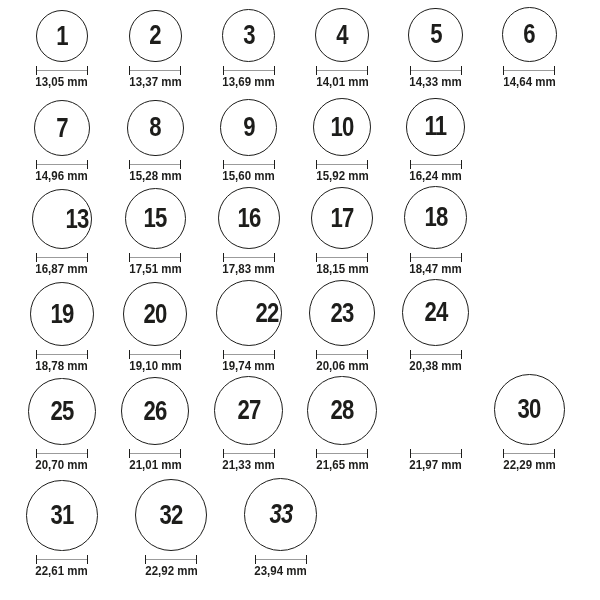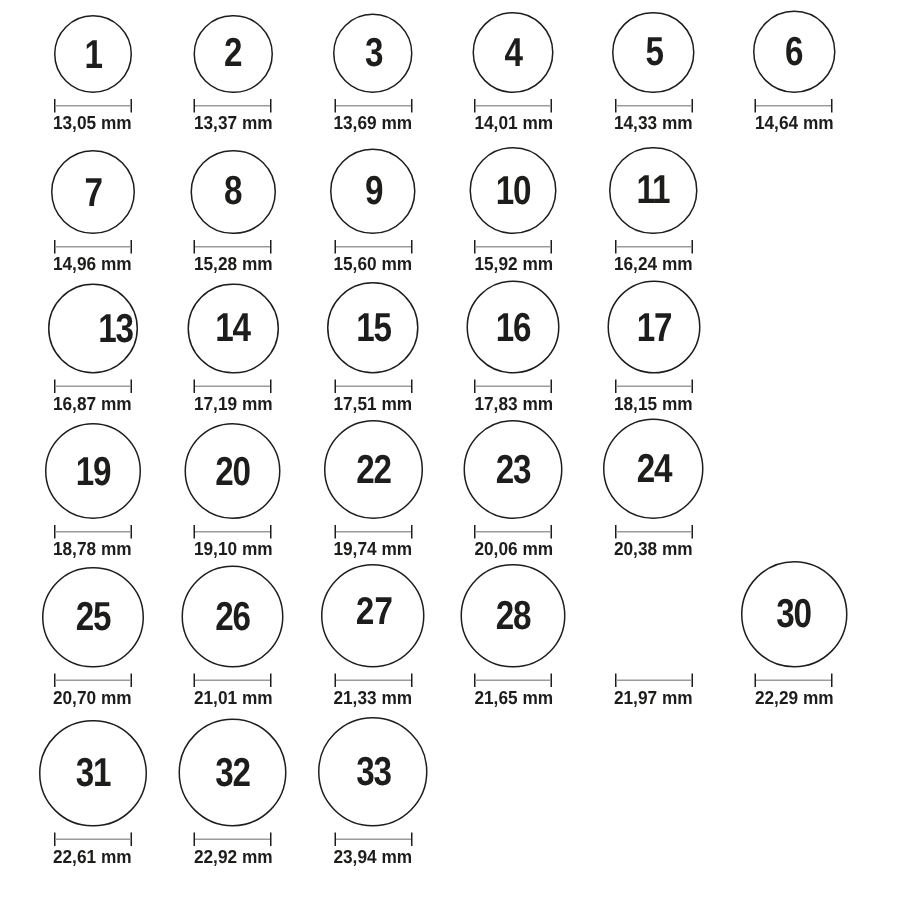--- a/index.html
+++ b/index.html
@@ -161,65 +161,65 @@
       </div>
       <div class="row" style="height: 93px;">
         <div class="cell">
     <div class="circle" style="width: 59.872px; height: 59.872px; justify-content: flex-end;">
       <span class="num">13</span>
     </div>
     <div class="ruler"></div>
     <div class="label">16,87 mm</div>
   </div>
         <div class="cell">
-    <div class="circle" style="width: 60.528px; height: 60.528px;">
-      <span class="num">14</span>
-    </div>
-    <div class="ruler"></div>
-    <div class="label">17,19 mm</div>
-  </div>
-        <div class="cell">
     <div class="circle" style="width: 61.184px; height: 61.184px;">
       <span class="num">15</span>
     </div>
     <div class="ruler"></div>
     <div class="label">17,51 mm</div>
   </div>
         <div class="cell">
     <div class="circle" style="width: 61.84px; height: 61.84px;">
       <span class="num">16</span>
     </div>
     <div class="ruler"></div>
     <div class="label">17,83 mm</div>
   </div>
         <div class="cell">
     <div class="circle" style="width: 62.496px; height: 62.496px; text-align: center;">
       <span class="num">17</span>
     </div>
     <div class="ruler"></div>
     <div class="label">18,15 mm</div>
   </div>
+        <div class="cell">
+    <div class="circle" style="width: 63.152px; height: 63.152px;">
+      <span class="num">18</span>
+    </div>
+    <div class="ruler"></div>
+    <div class="label">18,47 mm</div>
+  </div>
       </div>
       <div class="row" style="height: 97px;">
         <div class="cell">
     <div class="circle" style="width: 63.808px; height: 63.808px; text-align: center;">
       <span class="num">19</span>
     </div>
     <div class="ruler"></div>
     <div class="label">18,78 mm</div>
   </div>
         <div class="cell">
     <div class="circle" style="width: 64.464px; height: 64.464px;">
       <span class="num">20</span>
     </div>
     <div class="ruler"></div>
     <div class="label">19,10 mm</div>
   </div>
         <div class="cell">
-    <div class="circle" style="width: 65.776px; height: 65.776px;">
+    <div class="circle" style="width: 65.776px; height: 65.776px; justify-content: flex-end;">
       <span class="num">22</span>
     </div>
     <div class="ruler"></div>
     <div class="label">19,74 mm</div>
   </div>
         <div class="cell">
     <div class="circle" style="width: 66.432px; height: 66.432px; align-items: center;">
       <span class="num">23</span>
     </div>
     <div class="ruler"></div>
@@ -242,21 +242,21 @@
     <div class="label">20,70 mm</div>
   </div>
         <div class="cell">
     <div class="circle" style="width: 68.4px; height: 68.4px;">
       <span class="num">26</span>
     </div>
     <div class="ruler"></div>
     <div class="label">21,01 mm</div>
   </div>
         <div class="cell">
-    <div class="circle" style="width: 69.056px; height: 69.056px; font-family: Liberation Mono, monospace;">
+    <div class="circle" style="width: 69.056px; height: 69.056px;">
       <span class="num">27</span>
     </div>
     <div class="ruler"></div>
     <div class="label">21,33 mm</div>
   </div>
         <div class="cell">
     <div class="circle" style="width: 69.712px; height: 69.712px;">
       <span class="num">28</span>
     </div>
     <div class="ruler"></div>
@@ -267,37 +267,37 @@
     <div class="label">21,97 mm</div>
   </div>
         <div class="cell">
     <div class="circle" style="width: 71.024px; height: 71.024px;">
       <span class="num">30</span>
     </div>
     <div class="ruler"></div>
     <div class="label">22,29 mm</div>
   </div>
       </div>
-      <div class="row" style="height: 106px;">
+      <div class="row" style="height: 106px; gap: 16px;">
         <div class="cell">
     <div class="circle" style="width: 71.68px; height: 71.68px;">
       <span class="num">31</span>
     </div>
     <div class="ruler"></div>
     <div class="label">22,61 mm</div>
   </div>
         <div class="cell">
     <div class="circle" style="width: 72.336px; height: 72.336px; justify-content: center;">
       <span class="num">32</span>
     </div>
     <div class="ruler"></div>
     <div class="label">22,92 mm</div>
   </div>
         <div class="cell">
-    <div class="circle" style="width: 72.992px; height: 72.992px;">
+    <div class="circle" style="width: 72.992px; height: 72.992px; font-style: italic;">
       <span class="num">33</span>
     </div>
     <div class="ruler"></div>
     <div class="label">23,94 mm</div>
   </div>
       </div>
     </div>
 </div>
 
 </body></html>

